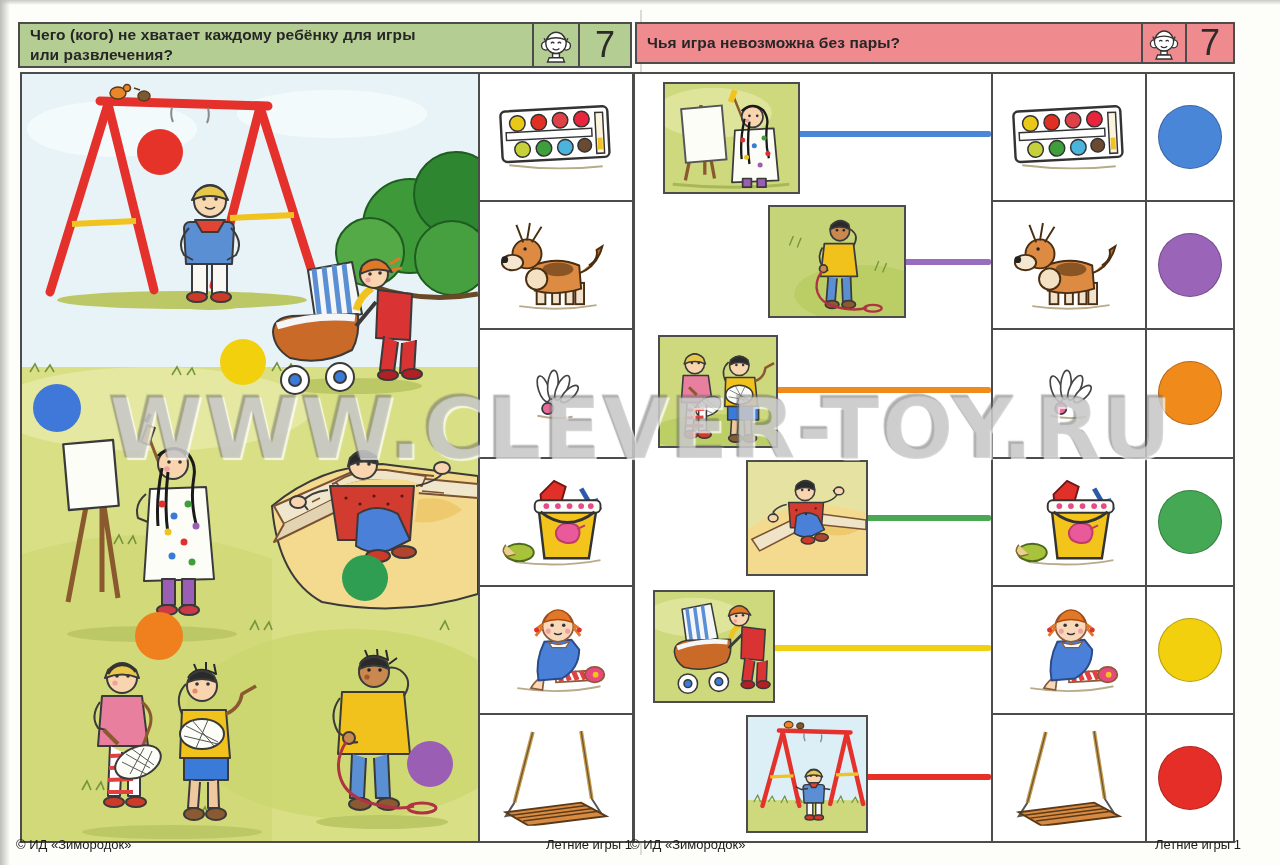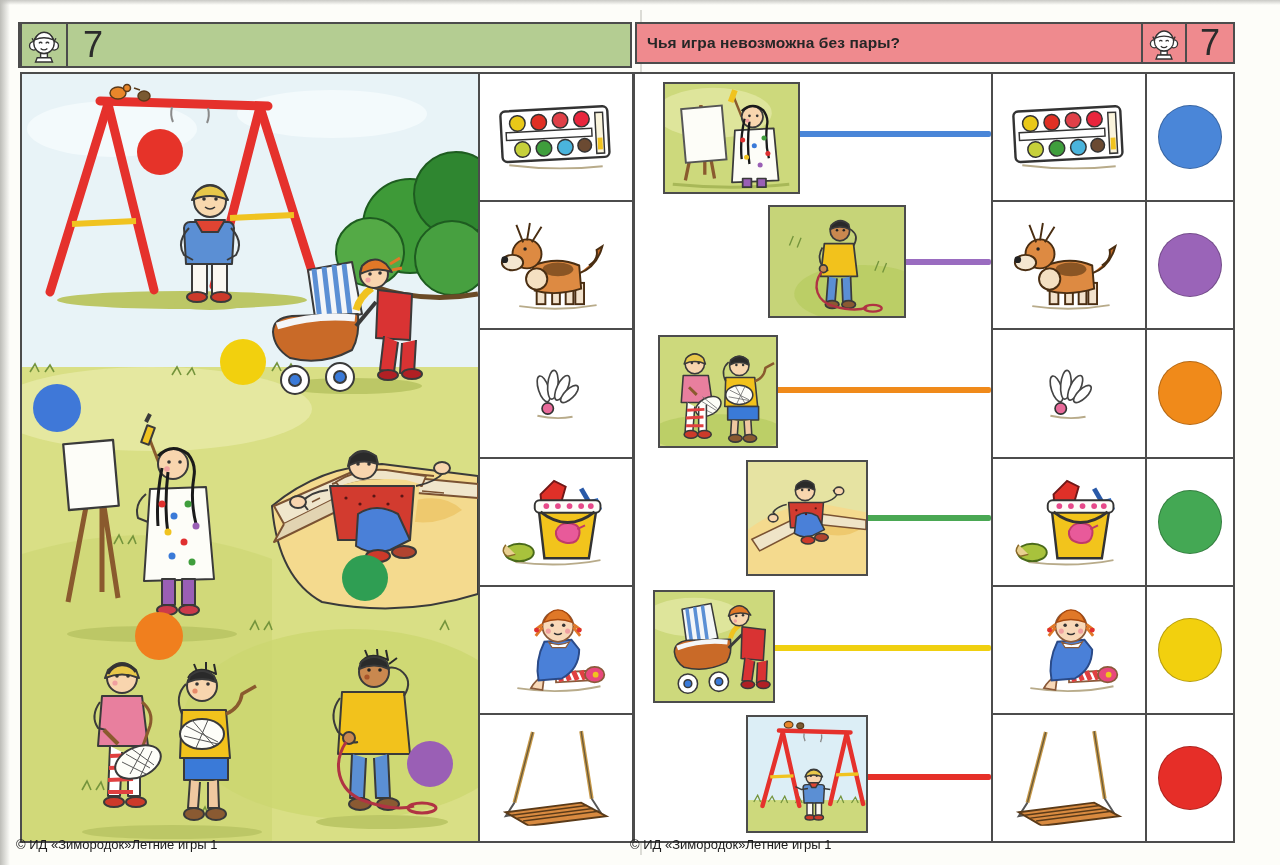--- a/index.html
+++ b/index.html
@@ -17,21 +17,21 @@
   .hdr-box{border-left:2px solid #4c4c4c;display:flex;align-items:center;justify-content:center;}
   .hdr-num{font-size:36px;font-weight:400;color:#2b2b2b;}
 
   .main-box{position:absolute;border:2px solid #4c4c4c;background:#fff;box-sizing:border-box;display:flex;}
   .scene{position:relative;width:456px;height:767px;}
   .scene svg{display:block;width:100%;height:100%;}
   .ans-col{width:152px;border-left:2px solid #4c4c4c;display:flex;flex-direction:column;}
   .cell{flex:1;border-bottom:2px solid #4c4c4c;display:flex;align-items:center;justify-content:center;background:#fff;}
   .cell:last-child{border-bottom:none;}
 
-  .footer{position:absolute;left:2px;right:2px;bottom:0;display:flex;
+  .footer{position:absolute;left:2px;right:2px;bottom:0;display:flex;justify-content:space-between;
           font-size:13px;color:#1c1c1c;}
 
   
   .match-box{position:absolute;border:2px solid #4c4c4c;background:#fff;box-sizing:border-box;display:flex;}
   .pics-area{position:relative;width:356px;}
   .obj-col{width:154px;border-left:2px solid #4c4c4c;display:flex;flex-direction:column;box-sizing:border-box;}
   .circ-col{flex:1;border-left:2px solid #4c4c4c;display:flex;flex-direction:column;}
   .circle{width:62px;height:62px;border-radius:50%;border:1px solid rgba(0,0,0,.25);}
   .match-line{position:absolute;height:6px;z-index:1;border-radius:2px;}
   .pic{position:absolute;z-index:2;border:2px solid #4c4c4c;background:#cdd97c;box-sizing:border-box;}
@@ -167,20 +167,24 @@
   </defs>
 </svg>
 
 <div class="canvas">
   <div class="scan-top"></div>
   <div class="scan-left"></div>
   <div class="page-split" style="left:640px"></div>
 
   <div class="page page-left">
     <div class="header" style="left: 4px; top: 4px; width: 614px; height: 46px; background-color: rgb(180, 205, 146);">
+      <div class="hdr-title">
+        <div>Чего (кого) не хватает каждому ребёнку для игры</div>
+        <div>или развлечения?</div>
+      </div>
       <div class="hdr-box" style="width:44px">
         <svg class="icon-svg" width="34" height="40" viewBox="0 0 40 46">
             <use href="#sym-girl"></use>
           </svg>
       </div>
       <div class="hdr-box hdr-num" style="width:50px">7</div>
     </div>
 
     <div class="main-box" style="left:6px;top:54px;width:614px;height:771px">
       <div class="scene">
@@ -706,13 +710,14 @@
           </div>
       </div>
     </div>
 
     <div class="footer">
       <span>© ИД «Зимородок»</span>
       <span>Летние игры 1</span>
     </div>
   </div>
 
+  <div class="watermark">WWW.CLEVER-TOY.RU</div>
 </div>
 
 </body></html>

